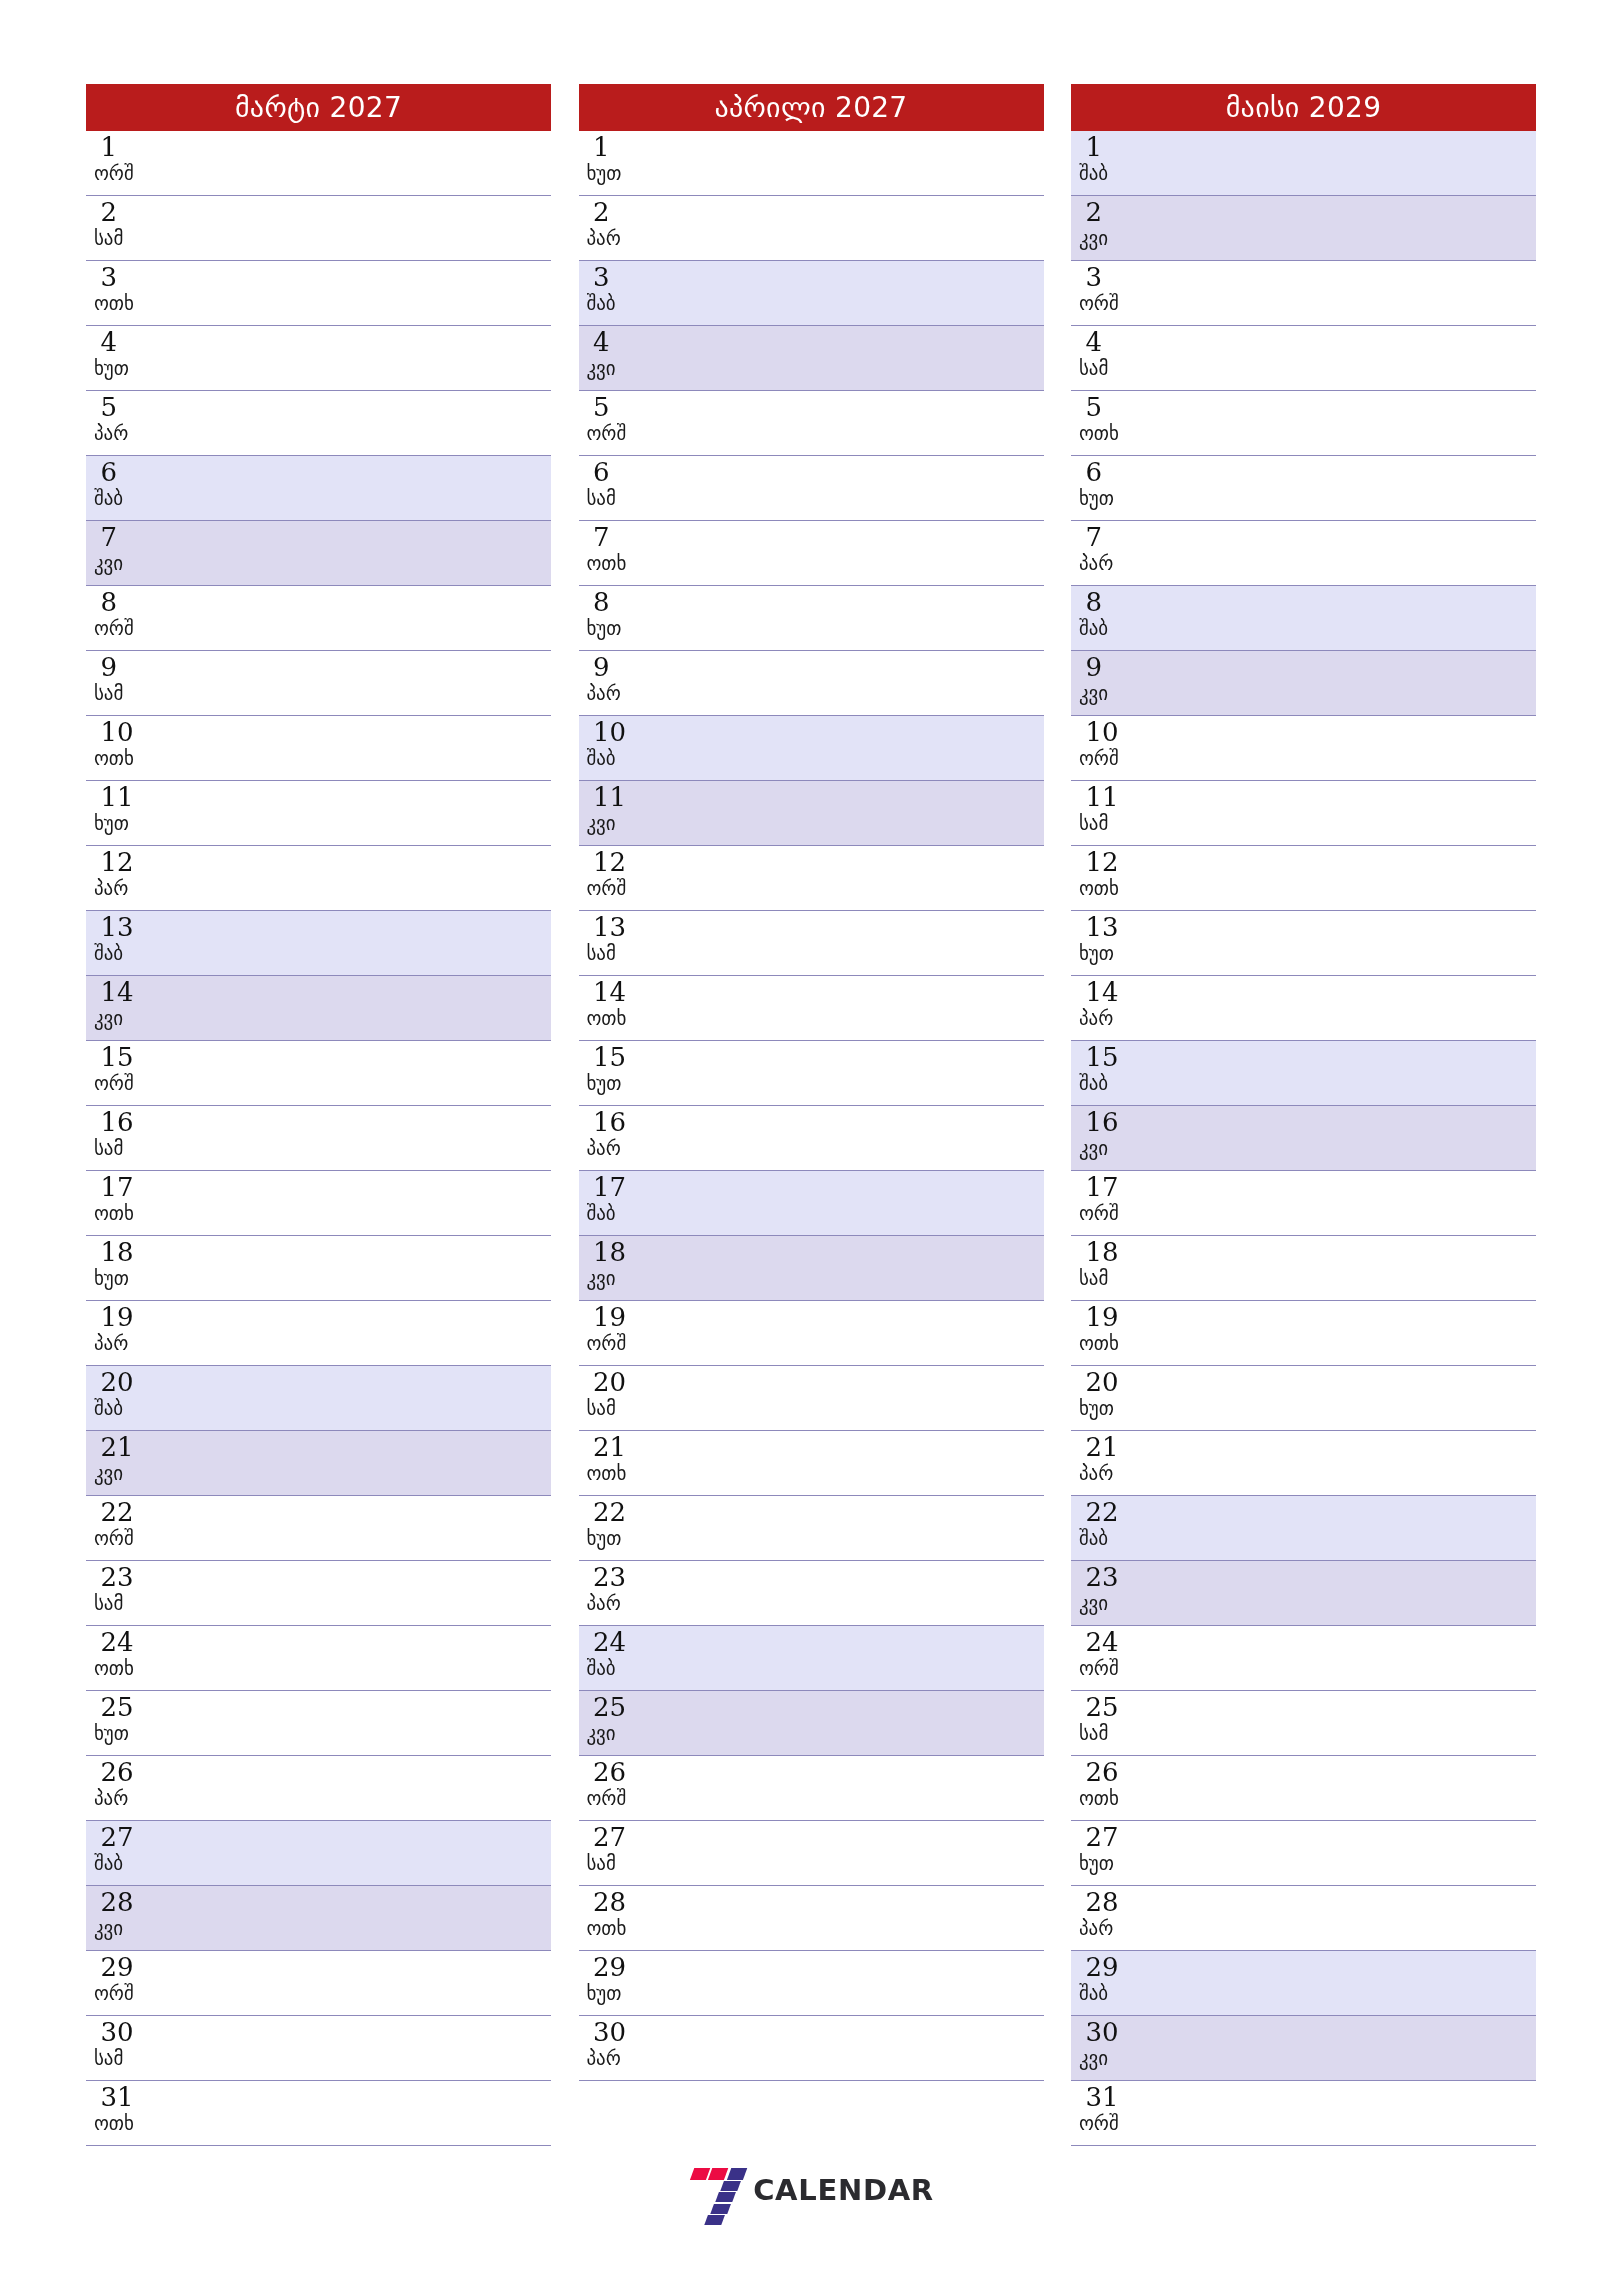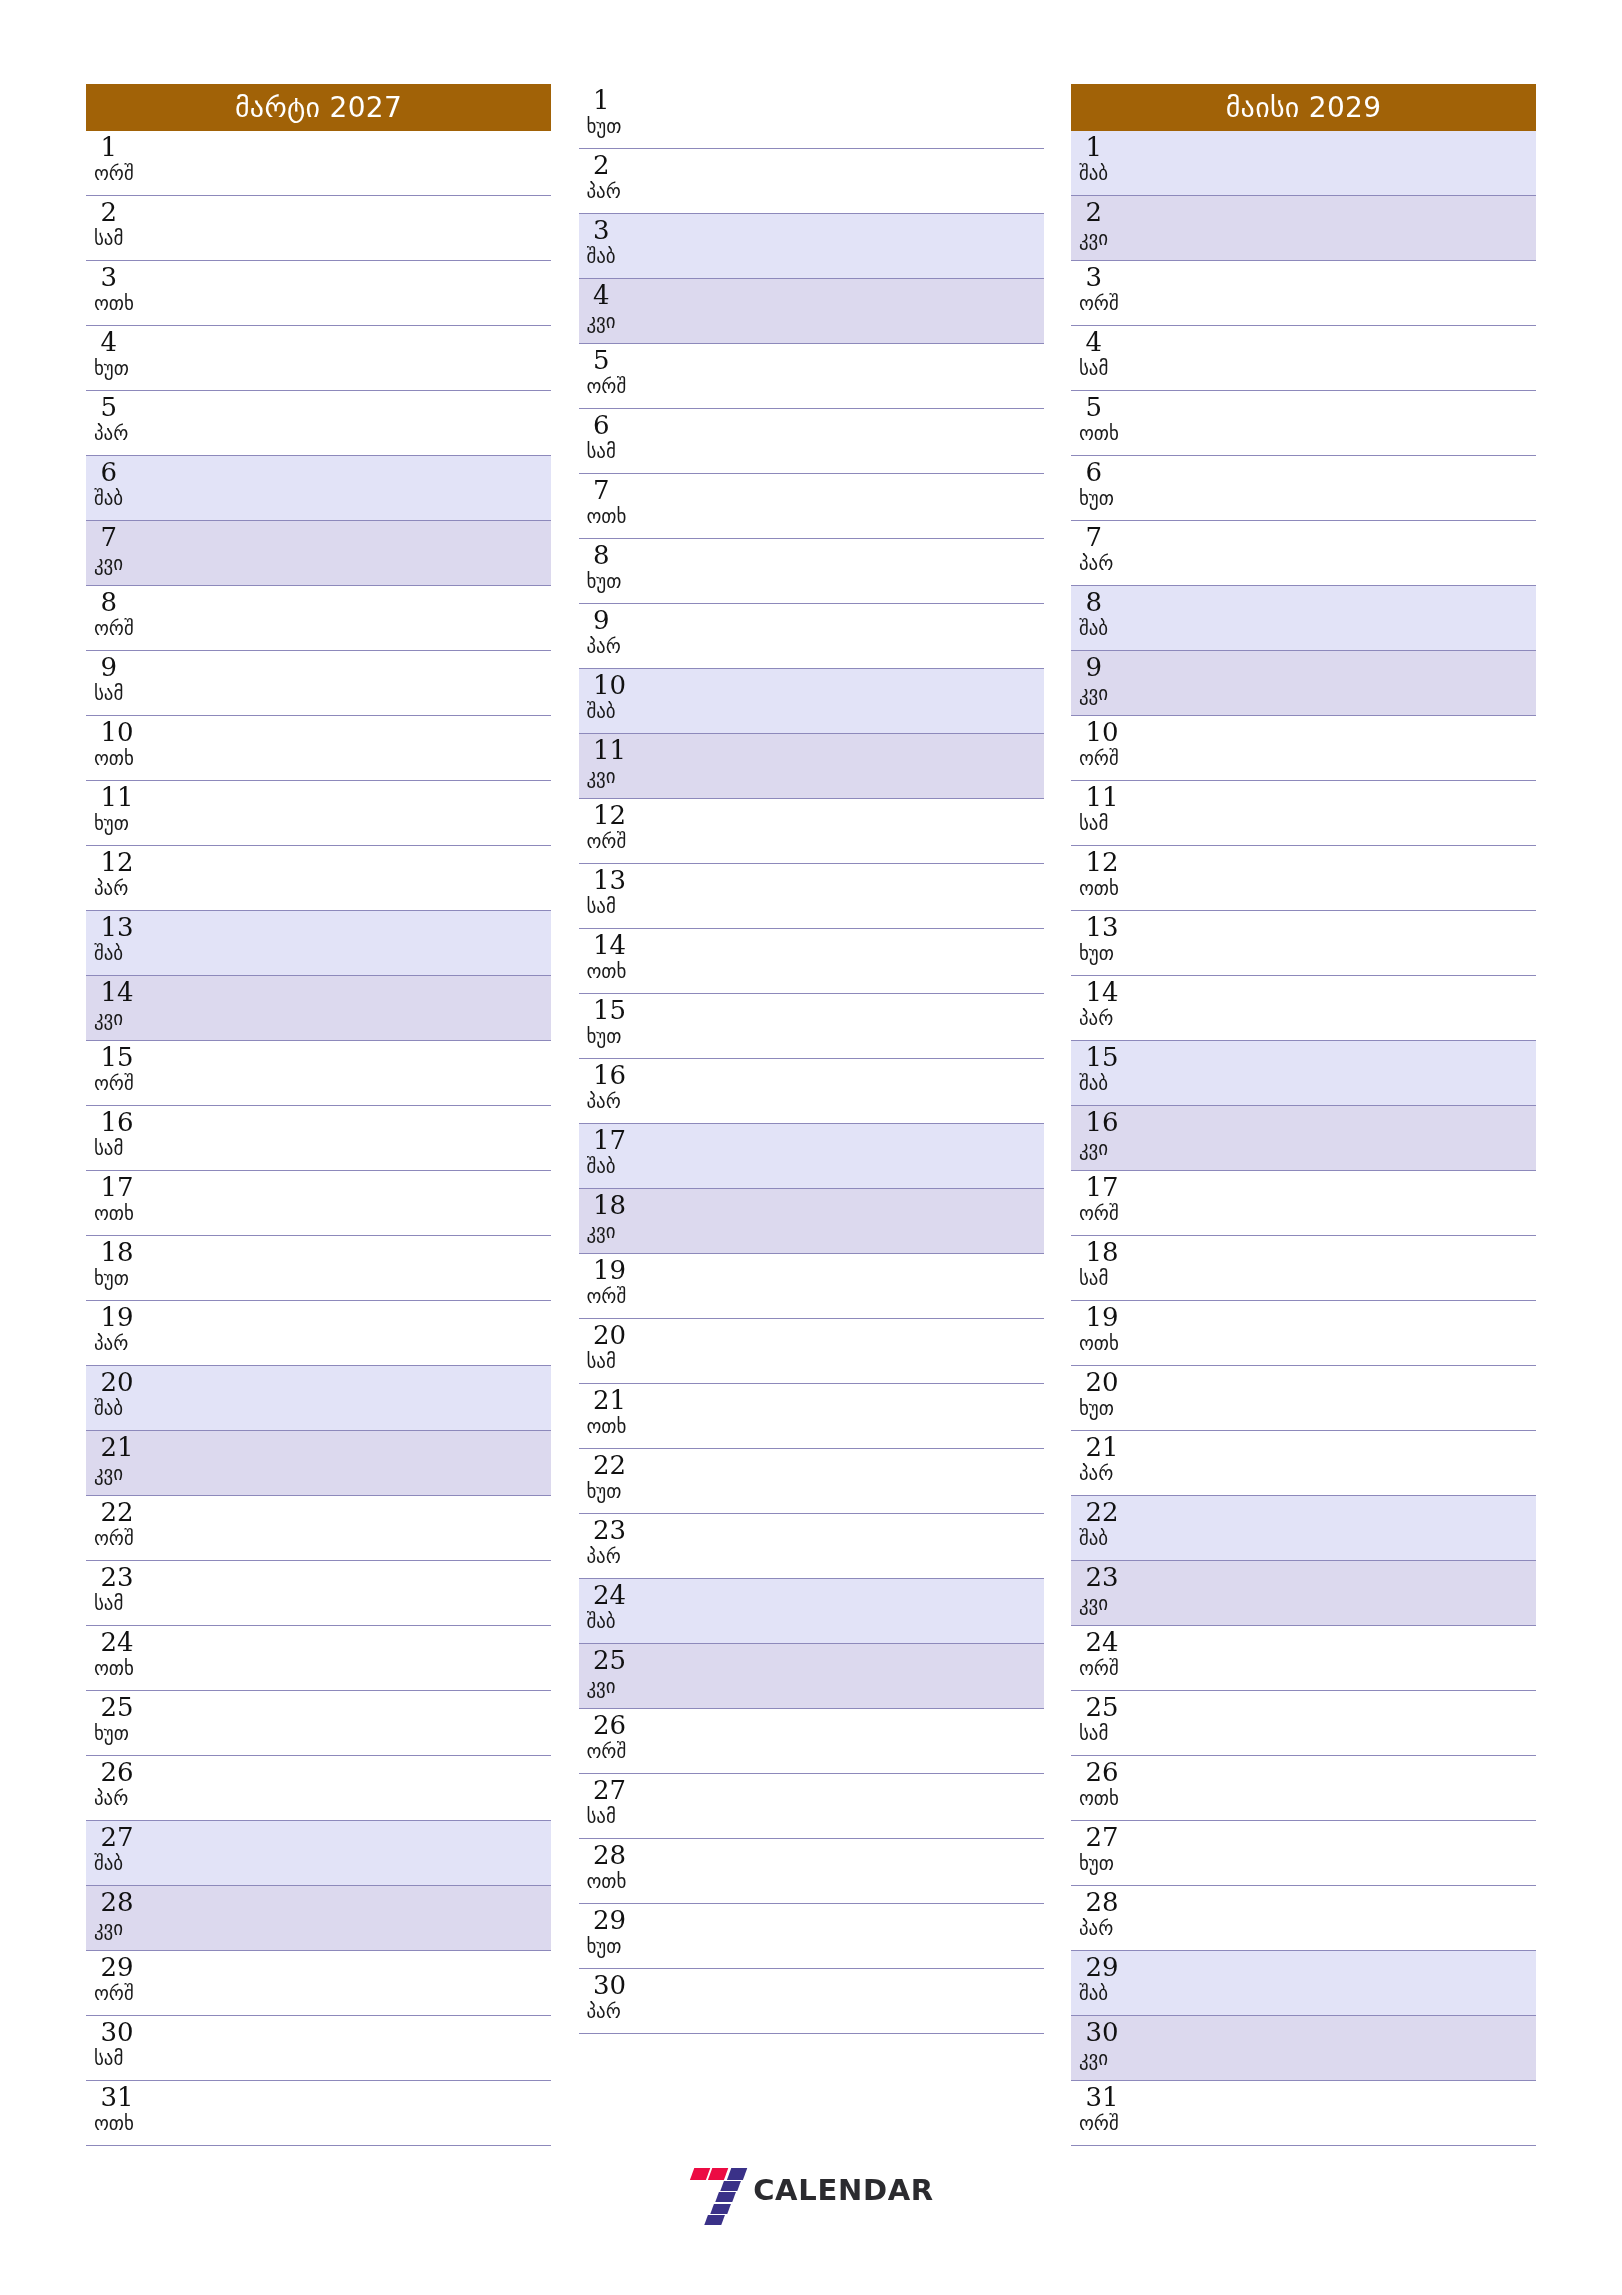--- a/index.html
+++ b/index.html
@@ -29,21 +29,21 @@
   .month-col {
     flex: 1 1 0;
     display: flex;
     flex-direction: column;
     min-width: 0;
     position: relative;
   }
 
   .month-header {
     height: 47px;
-    background: #a16207;
+    background: #b91c1c;
     color: #ffffff;
     display: flex;
     align-items: center;
     justify-content: center;
     font-size: 28px;
     font-weight: 400;
     letter-spacing: 0.3px;
     font-family: "DejaVu Sans", "Liberation Sans", sans-serif;
     flex: 0 0 auto;
   }
@@ -266,20 +266,21 @@
           <span class="day-abbr">სამ</span>
         </div>
         <div class="day-row">
           <span class="day-num">31</span>
           <span class="day-abbr">ოთხ</span>
         </div>
       </div>
   </div>
 
   <div class="month-col">
+    <div class="month-header">აპრილი 2027</div>
     <div class="days-list">
         <div class="day-row">
           <span class="day-num">1</span>
           <span class="day-abbr">ხუთ</span>
         </div>
         <div class="day-row">
           <span class="day-num">2</span>
           <span class="day-abbr">პარ</span>
         </div>
         <div class="day-row sat">

